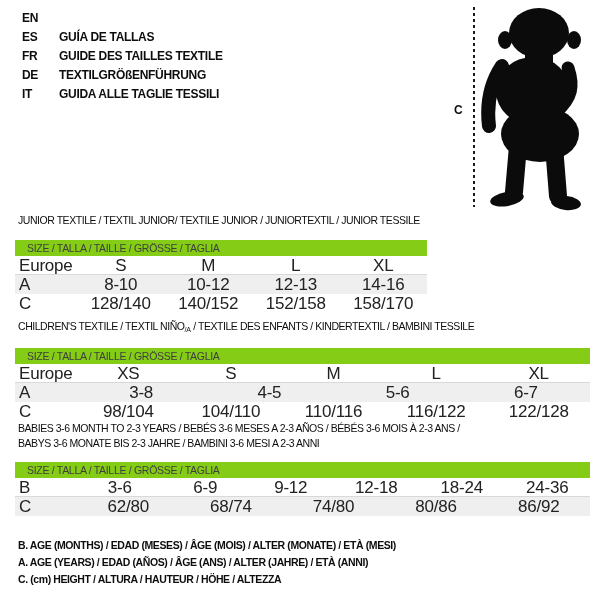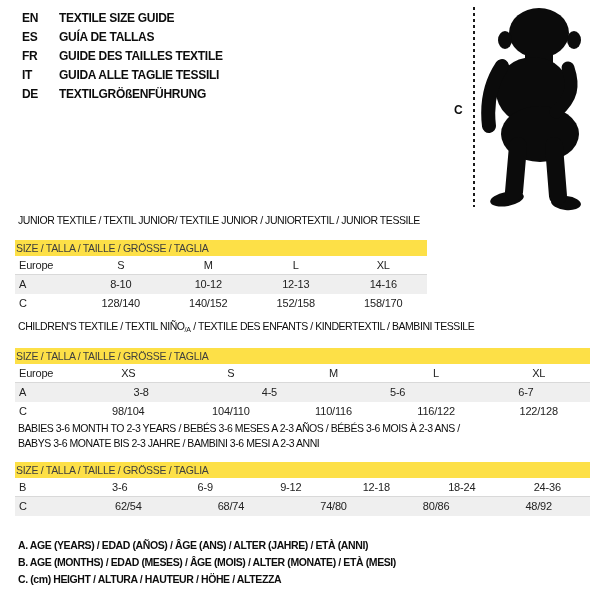--- a/index.html
+++ b/index.html
@@ -25,58 +25,57 @@
   #junior-title { top:213px; }
   #children-title { top:319px; }
   #babies-title { top:421px; }
   .sub { font-size:7px; vertical-align:-2px; letter-spacing:-0.2px; }
 
   
   .tbl { position:absolute; left:15px; }
   #junior-table { top:240px; width:412px; }
   #children-table { top:348px; width:575px; }
   #babies-table { top:462px; width:575px; }
-  .size-bar { height:16px; line-height:16px; background:#fde047; color:#3e3e3e;
-      font-size:10.5px; letter-spacing:-0.3px; padding-left:1px; }
-  .trow { display:flex; height:19px; line-height:19px; font-size:11px; letter-spacing:-0.2px; color:#222222; }
+  .size-bar { height:16px; line-height:16px; background:#84cc16; color:#3e3e3e;
+      font-size:10.5px; letter-spacing:-0.3px; padding-left:12px; }
+  .trow { display:flex; height:19px; line-height:19px; font-size:17px; letter-spacing:-0.2px; color:#222222; }
   .trow .lbl { width:58px; padding-left:4px; text-align:left; }
   .trow .cell { flex:1; text-align:center; }
   .trow.shaded { background:#efefef; }
   .trow.rule { box-shadow: inset 0 -1px 0 #d9d9d9; }
 
   
   .footnotes { position:absolute; left:18px; top:537px; }
   .footnote { height:17px; line-height:17px; font-weight:bold; font-size:10.5px;
       letter-spacing:-0.4px; white-space:nowrap; color:#0d0d0d; }
 </style>
 </head>
 <body>
 
 <div class="page">
 
   <div class="lang-list">
     <div class="lang-row">
       <span class="lang-code">EN</span>
-      <span class="lang-label">TEXTILE SIZE GUIDE</span>
     </div>
     <div class="lang-row">
       <span class="lang-code">ES</span>
       <span class="lang-label">GUÍA DE TALLAS</span>
     </div>
     <div class="lang-row">
       <span class="lang-code">FR</span>
       <span class="lang-label">GUIDE DES TAILLES TEXTILE</span>
     </div>
     <div class="lang-row">
+      <span class="lang-code">DE</span>
+      <span class="lang-label">TEXTILGRÖßENFÜHRUNG</span>
+    </div>
+    <div class="lang-row">
       <span class="lang-code">IT</span>
       <span class="lang-label">GUIDA ALLE TAGLIE TESSILI</span>
-    </div>
-    <div class="lang-row">
-      <span class="lang-code">DE</span>
-      <span class="lang-label">TEXTILGRÖßENFÜHRUNG</span>
     </div>
   </div>
 
   <div class="figure">
     <span class="height-label">C</span>
     <div class="dash-line"></div>
     <svg width="125" height="205" viewBox="0 0 125 205">
       <g fill="#0b0b0b" stroke="none">
         <ellipse cx="69" cy="27" rx="30" ry="25"></ellipse>
         <ellipse cx="35" cy="34" rx="7" ry="9"></ellipse>
@@ -160,27 +159,27 @@
       <span class="lbl">B</span>
       <span class="cell">3-6</span>
       <span class="cell">6-9</span>
       <span class="cell">9-12</span>
       <span class="cell">12-18</span>
       <span class="cell">18-24</span>
       <span class="cell">24-36</span>
     </div>
     <div class="trow shaded">
       <span class="lbl">C</span>
-      <span class="cell">62/54</span>
+      <span class="cell">62/80</span>
       <span class="cell">68/74</span>
       <span class="cell">74/80</span>
       <span class="cell">80/86</span>
-      <span class="cell">48/92</span>
+      <span class="cell">86/92</span>
     </div>
   </div>
 
   <div class="footnotes">
+    <div class="footnote">B. AGE (MONTHS) / EDAD (MESES) / ÂGE (MOIS) / ALTER (MONATE) / ETÀ (MESI)</div>
     <div class="footnote">A. AGE (YEARS) / EDAD (AÑOS) / ÂGE (ANS) / ALTER (JAHRE) / ETÀ (ANNI)</div>
-    <div class="footnote">B. AGE (MONTHS) / EDAD (MESES) / ÂGE (MOIS) / ALTER (MONATE) / ETÀ (MESI)</div>
     <div class="footnote">C. (cm) HEIGHT / ALTURA / HAUTEUR / HÖHE / ALTEZZA</div>
   </div>
 
 </div>
 
 </body></html>

